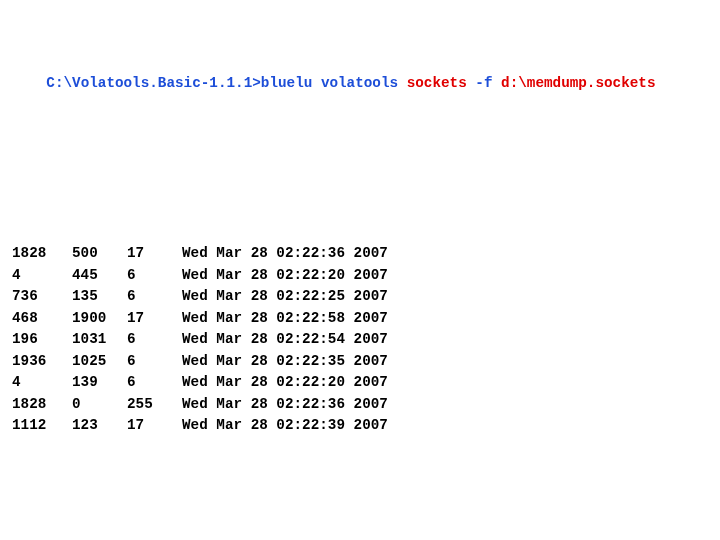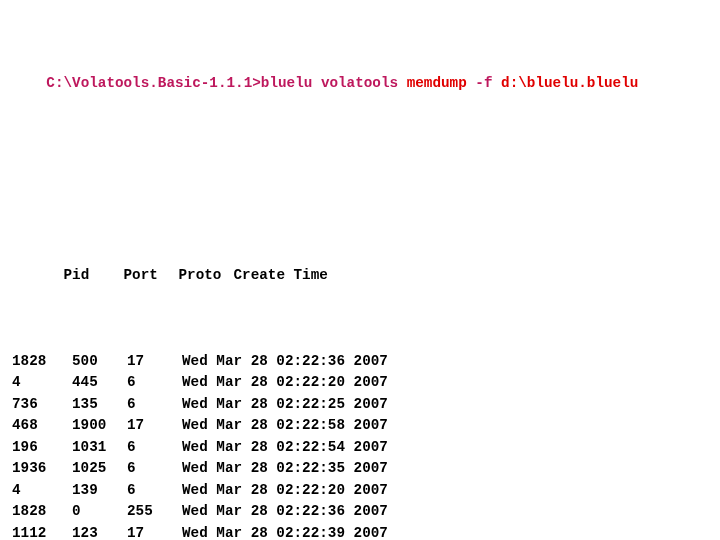--- a/index.html
+++ b/index.html
@@ -14,38 +14,35 @@
     line-height: 21.5px;
     color: #000;
   }
   .terminal {
     padding: 8px 12px;
     white-space: pre;
   }
   .prompt-line {
     white-space: pre;
   }
-  .blk { color: #be185d; margin-top: 23px; }
+  .blk { color: #1d4ed8; margin-top: 23px; }
   .red { color: #e00000; }
   .table {
     margin-top: 20px;
   }
   .row { white-space: pre; }
   .pid   { display: inline-block; width: 60px; }
   .port  { display: inline-block; width: 55px; }
   .proto { display: inline-block; width: 55px; }
   .time  { display: inline-block; }
 </style>
 </head>
 <body>
 
 <div class="terminal">
   <div class="prompt-line">
-    <span class="blk">C:\Volatools.Basic-1.1.1&gt;</span><span class="blk">bluelu volatools </span><span class="red">memdump </span><span class="blk">-f </span><span class="red">d:\bluelu.bluelu</span>
+    <span class="blk">C:\Volatools.Basic-1.1.1&gt;</span><span class="blk">bluelu volatools </span><span class="red">sockets </span><span class="blk">-f </span><span class="red">d:\memdump.sockets</span>
   </div>
 
   <div class="table">
-    <div class="row">
-      <span class="pid">Pid</span><span class="port">Port</span><span class="proto">Proto</span><span class="time">Create Time</span>
-    </div>
     <div id="rows-mount"><div class="row"><span class="pid">1828</span><span class="port">500</span><span class="proto">17</span><span class="time">Wed Mar 28 02:22:36 2007</span></div><div class="row"><span class="pid">4</span><span class="port">445</span><span class="proto">6</span><span class="time">Wed Mar 28 02:22:20 2007</span></div><div class="row"><span class="pid">736</span><span class="port">135</span><span class="proto">6</span><span class="time">Wed Mar 28 02:22:25 2007</span></div><div class="row"><span class="pid">468</span><span class="port">1900</span><span class="proto">17</span><span class="time">Wed Mar 28 02:22:58 2007</span></div><div class="row"><span class="pid">196</span><span class="port">1031</span><span class="proto">6</span><span class="time">Wed Mar 28 02:22:54 2007</span></div><div class="row"><span class="pid">1936</span><span class="port">1025</span><span class="proto">6</span><span class="time">Wed Mar 28 02:22:35 2007</span></div><div class="row"><span class="pid">4</span><span class="port">139</span><span class="proto">6</span><span class="time">Wed Mar 28 02:22:20 2007</span></div><div class="row"><span class="pid">1828</span><span class="port">0</span><span class="proto">255</span><span class="time">Wed Mar 28 02:22:36 2007</span></div><div class="row"><span class="pid">1112</span><span class="port">123</span><span class="proto">17</span><span class="time">Wed Mar 28 02:22:39 2007</span></div></div>
   </div>
 </div>
 
 </body></html>

